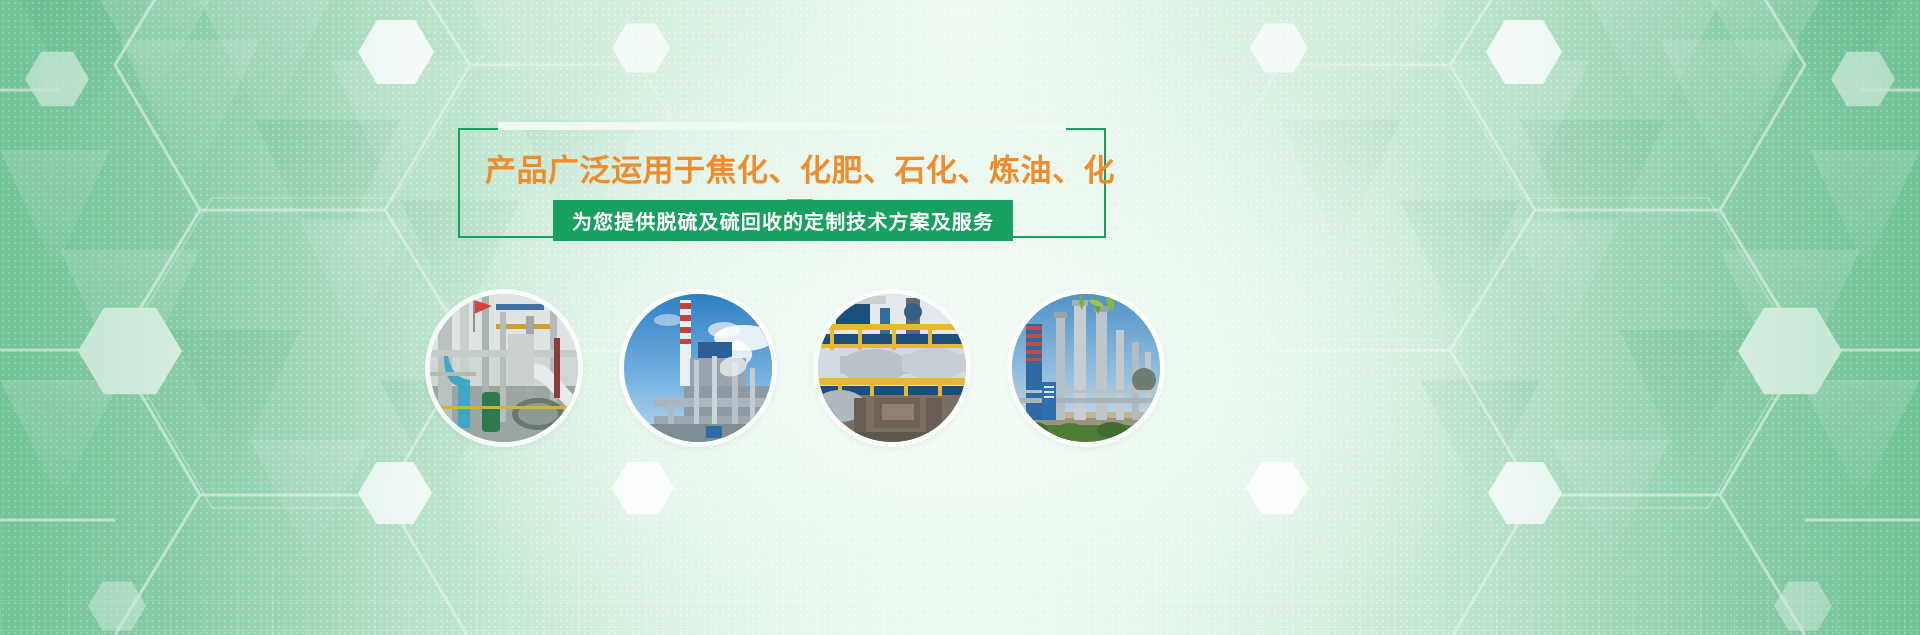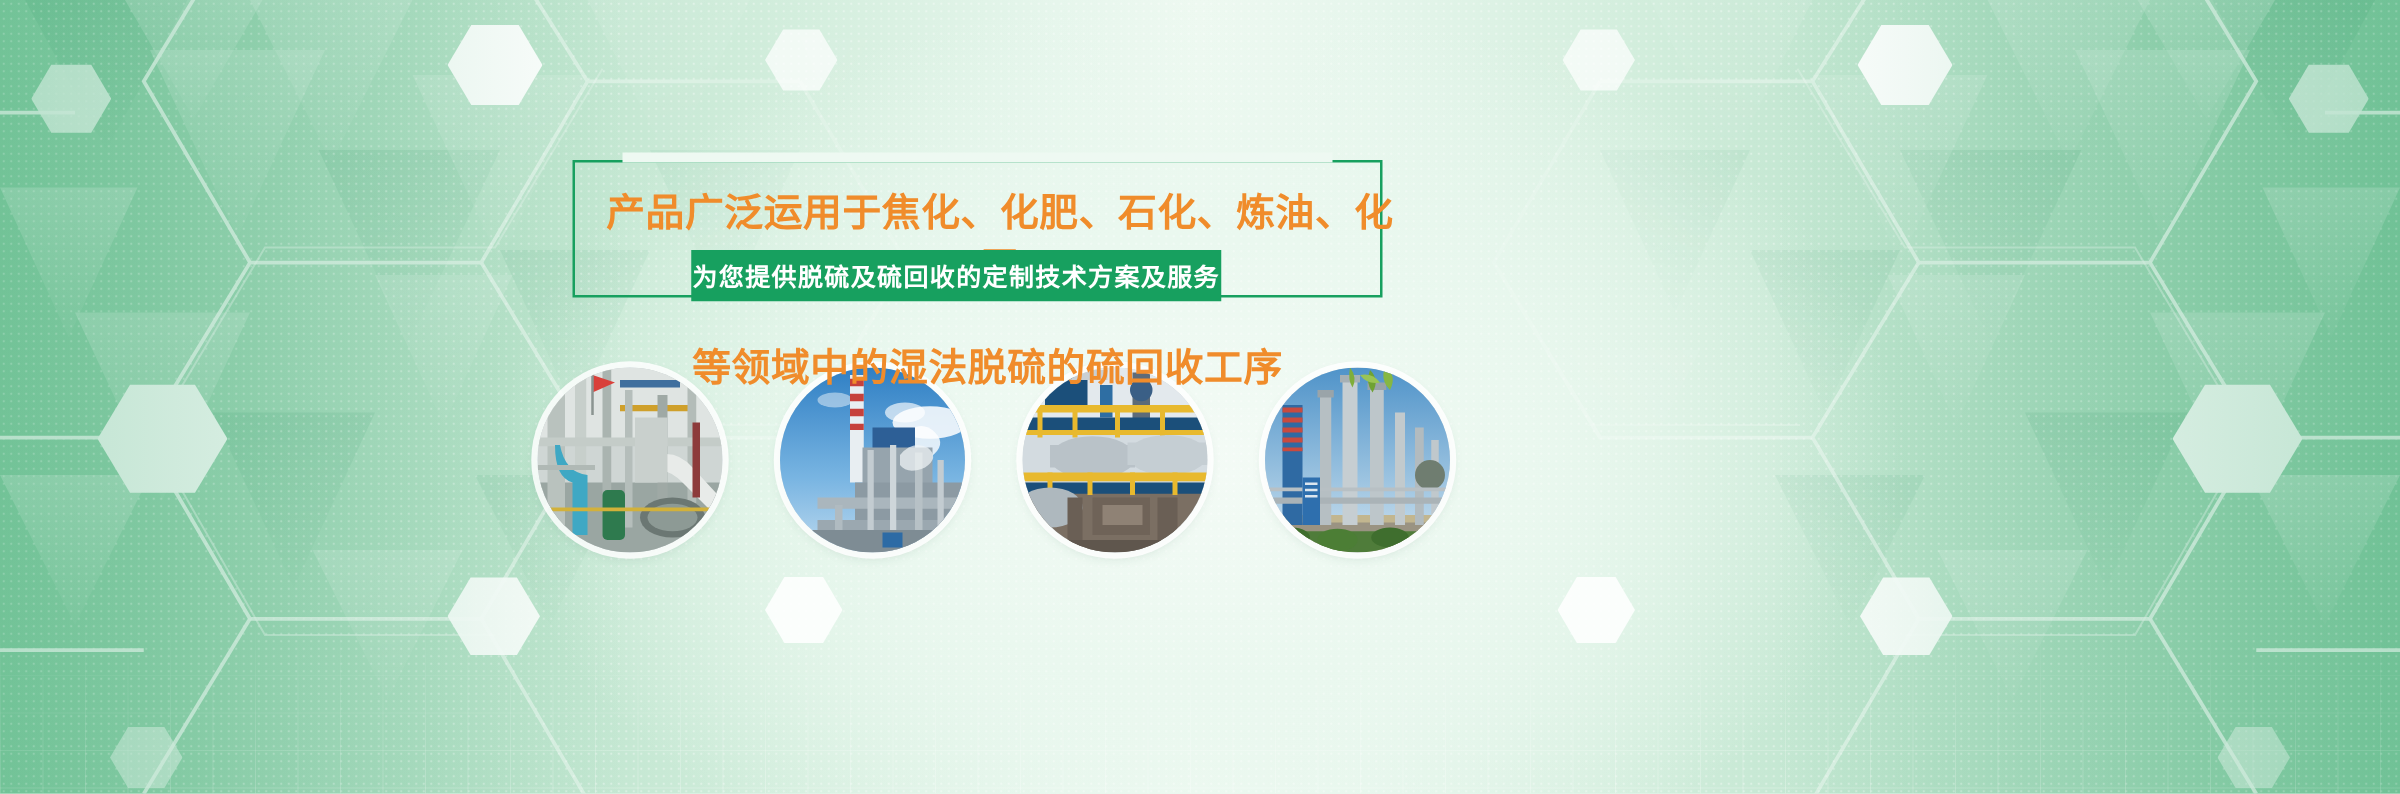--- a/index.html
+++ b/index.html
@@ -83,21 +83,21 @@
   .headline .l1{display:block;padding-left:20px;}
   .headline .l2{display:block;}
   
   .headline::before{
     content:"";position:absolute;left:38px;top:14px;width:568px;height:8px;
     background:#eef9f2;z-index:-1;
   }
 
   .ribbon{
     position:absolute;left:553px;top:200px;
-    width:424px;height:41px;
+    width:460px;height:41px;
     background:#17a05f;
     display:flex;align-items:center;justify-content:center;
     z-index:6;
   }
   .ribbon span{
     color:#ffffff;font-size:20px;font-weight:600;letter-spacing:1.1px;
     white-space:nowrap;
   }
 
   
@@ -262,21 +262,20 @@
   <div class="layer dots"></div>
   <div class="layer grid"></div>
   <div class="layer vig"></div>
 
   <div class="content">
 
     <div class="frame"></div>
 
     <div class="headline">
       <span class="l1">产品广泛运用于焦化、化肥、石化、炼油、化工</span>
-      <span class="l2">等领域中的湿法脱硫的硫回收工序</span>
     </div>
 
     <div class="ribbon">
       <span>为您提供脱硫及硫回收的定制技术方案及服务</span>
     </div>
 
     <div class="photos">
 
       <div class="circle">
         <svg viewBox="0 0 148 148" aria-hidden="true">

